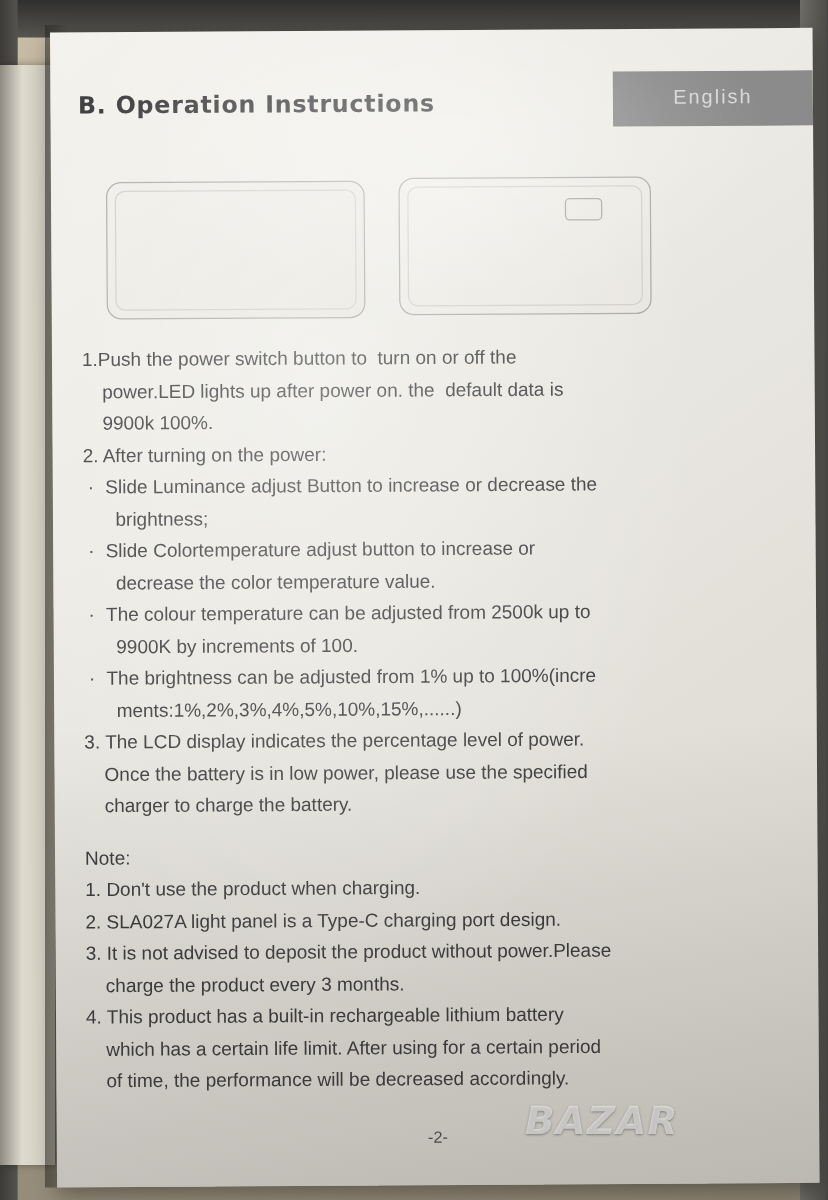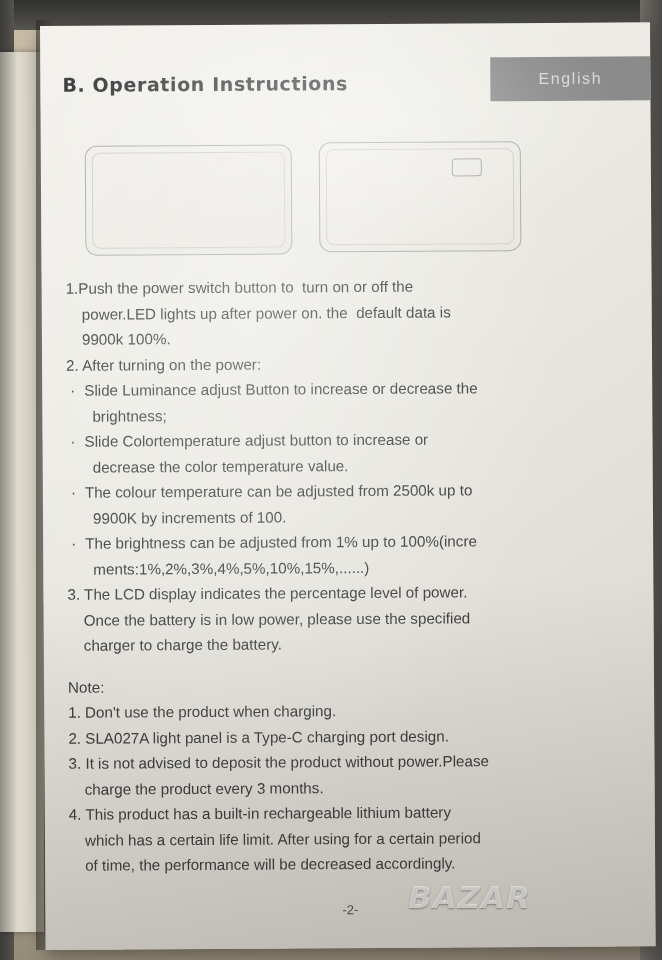--- a/index.html
+++ b/index.html
@@ -176,20 +176,21 @@
     font-size: 31px;
     font-weight: bold;
     font-style: italic;
     letter-spacing: 1px;
     color: rgba(255,255,255,0.55);
     text-shadow: 0 1px 2px rgba(0,0,0,0.35);
   }
   .watermark .mark {
     display: inline-block;
     transform: translateY(-1px);
+    margin-left: 12px;
   }
 
   
   .glare {
     position: absolute;
     left: 60px; top: -40px;
     width: 520px; height: 260px;
     background: radial-gradient(ellipse at center, rgba(255,255,255,0.30) 0%, rgba(255,255,255,0) 70%);
     pointer-events: none;
   }

